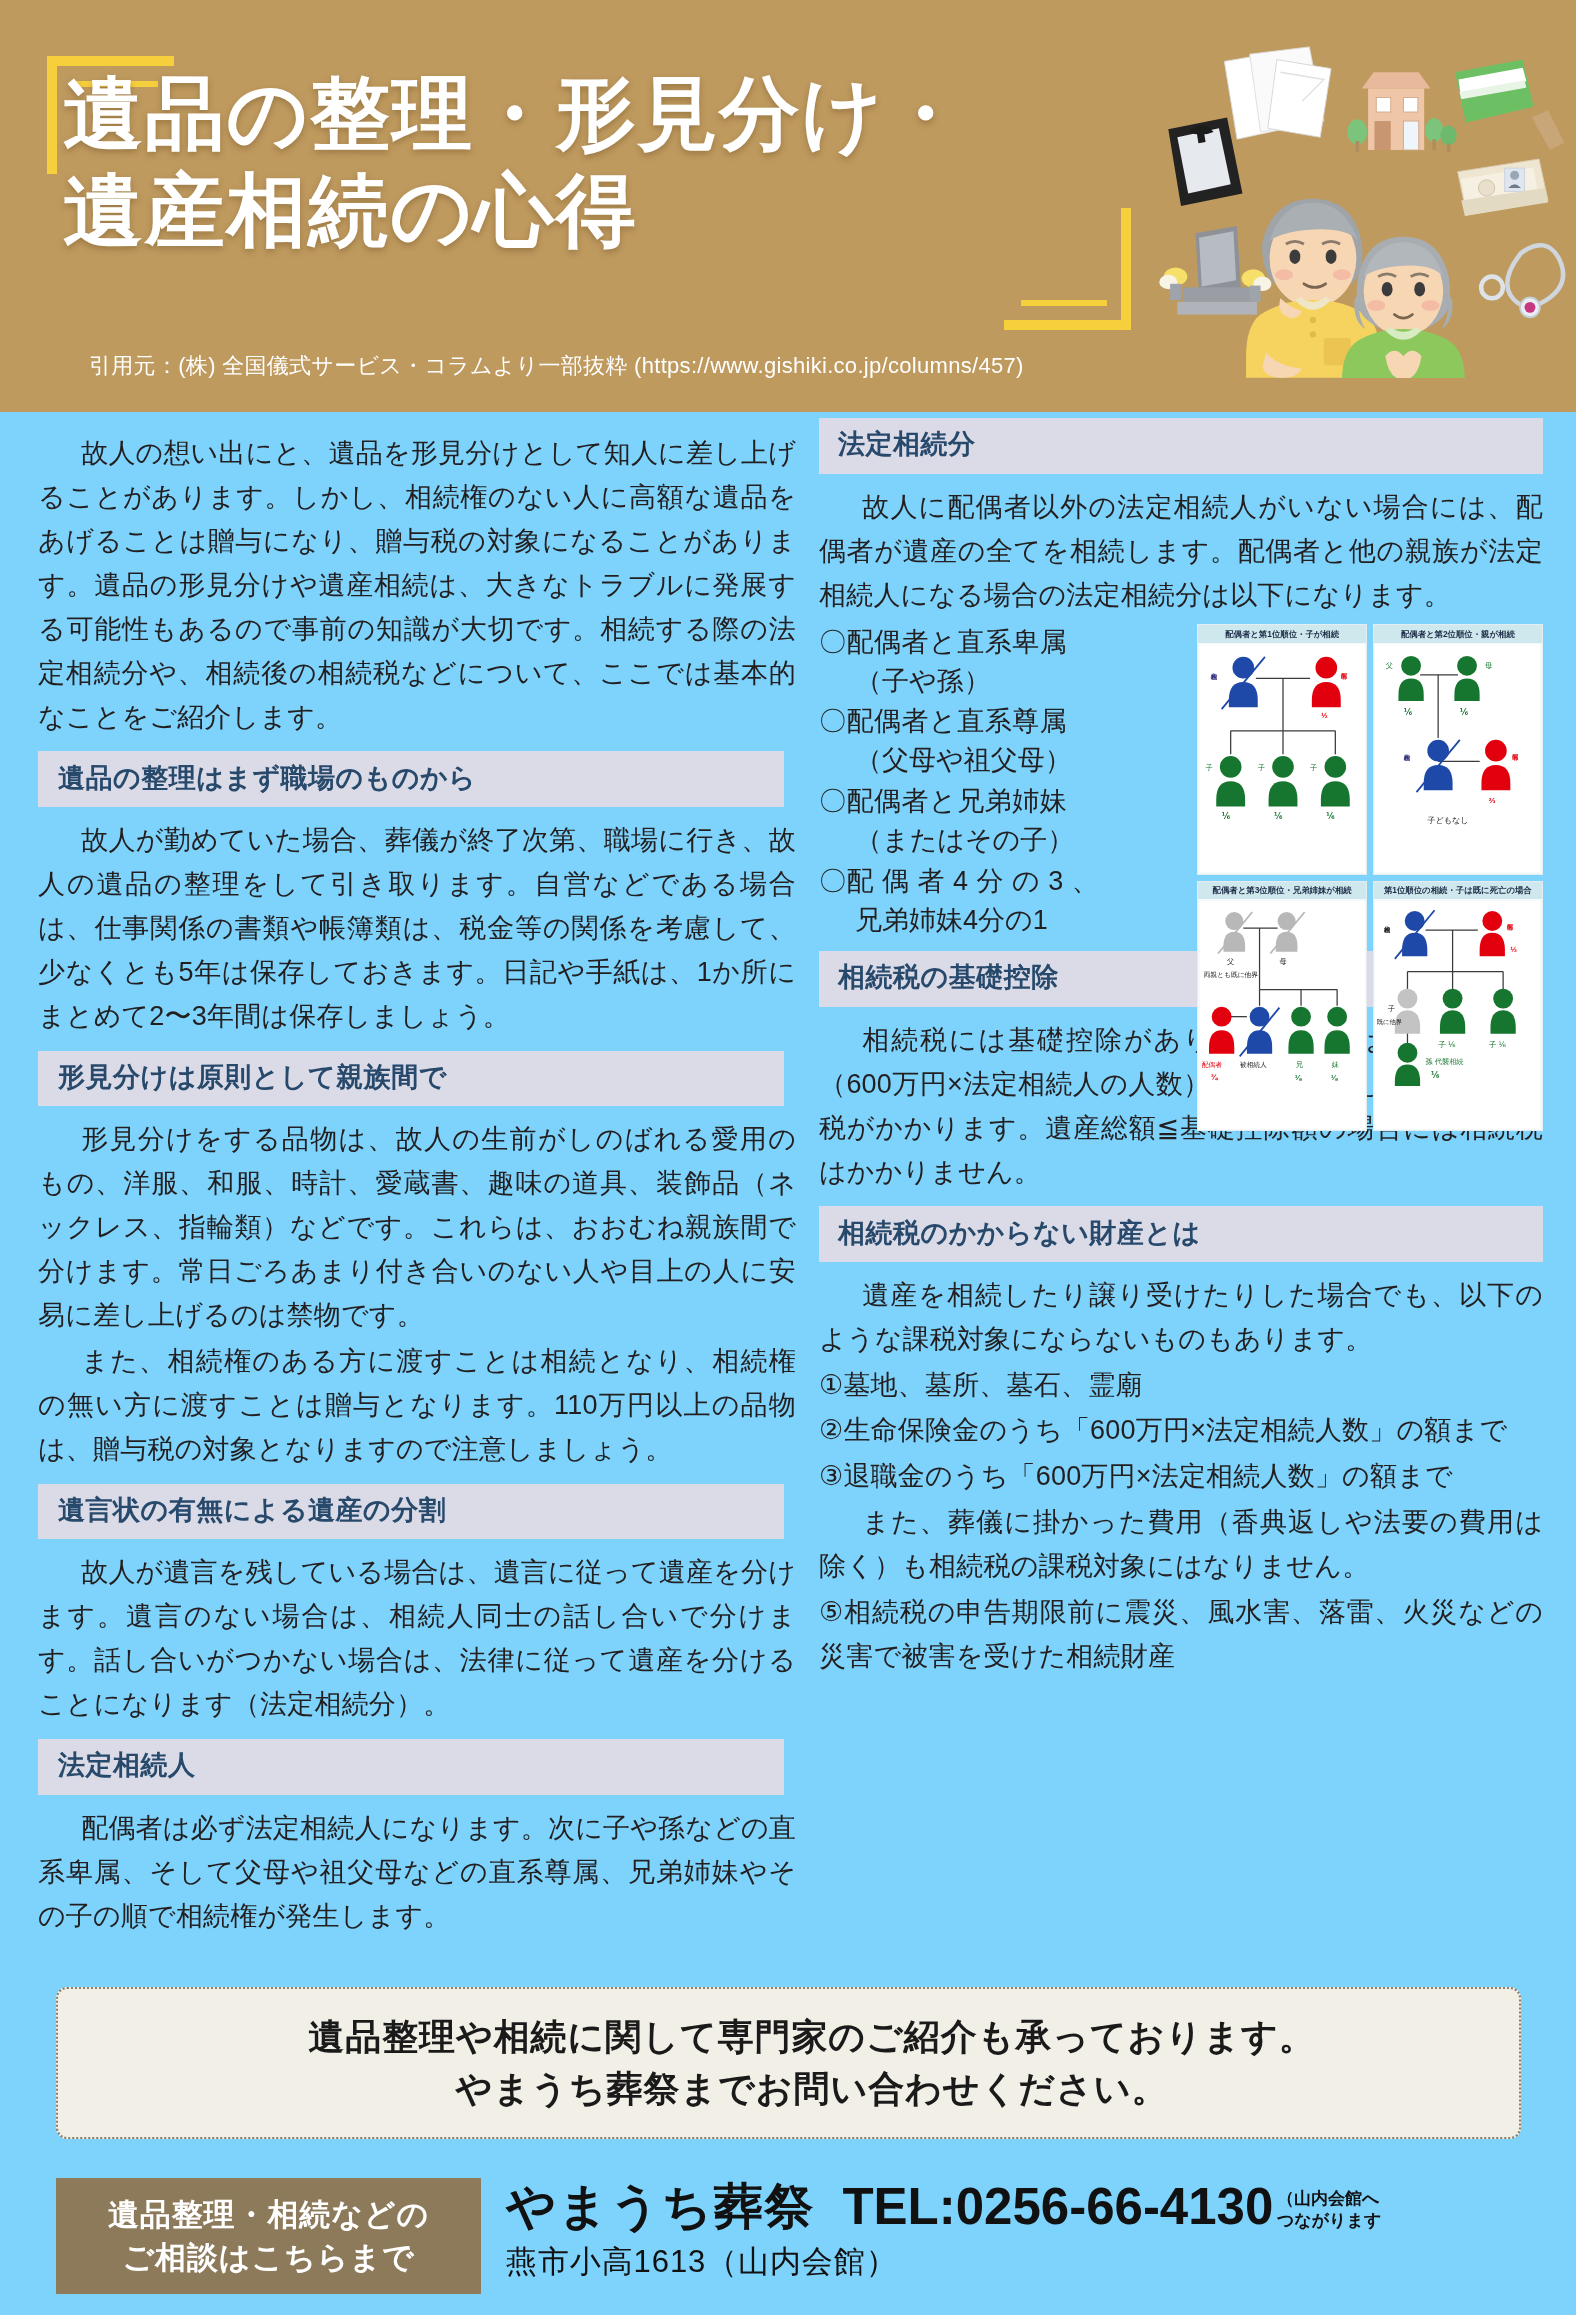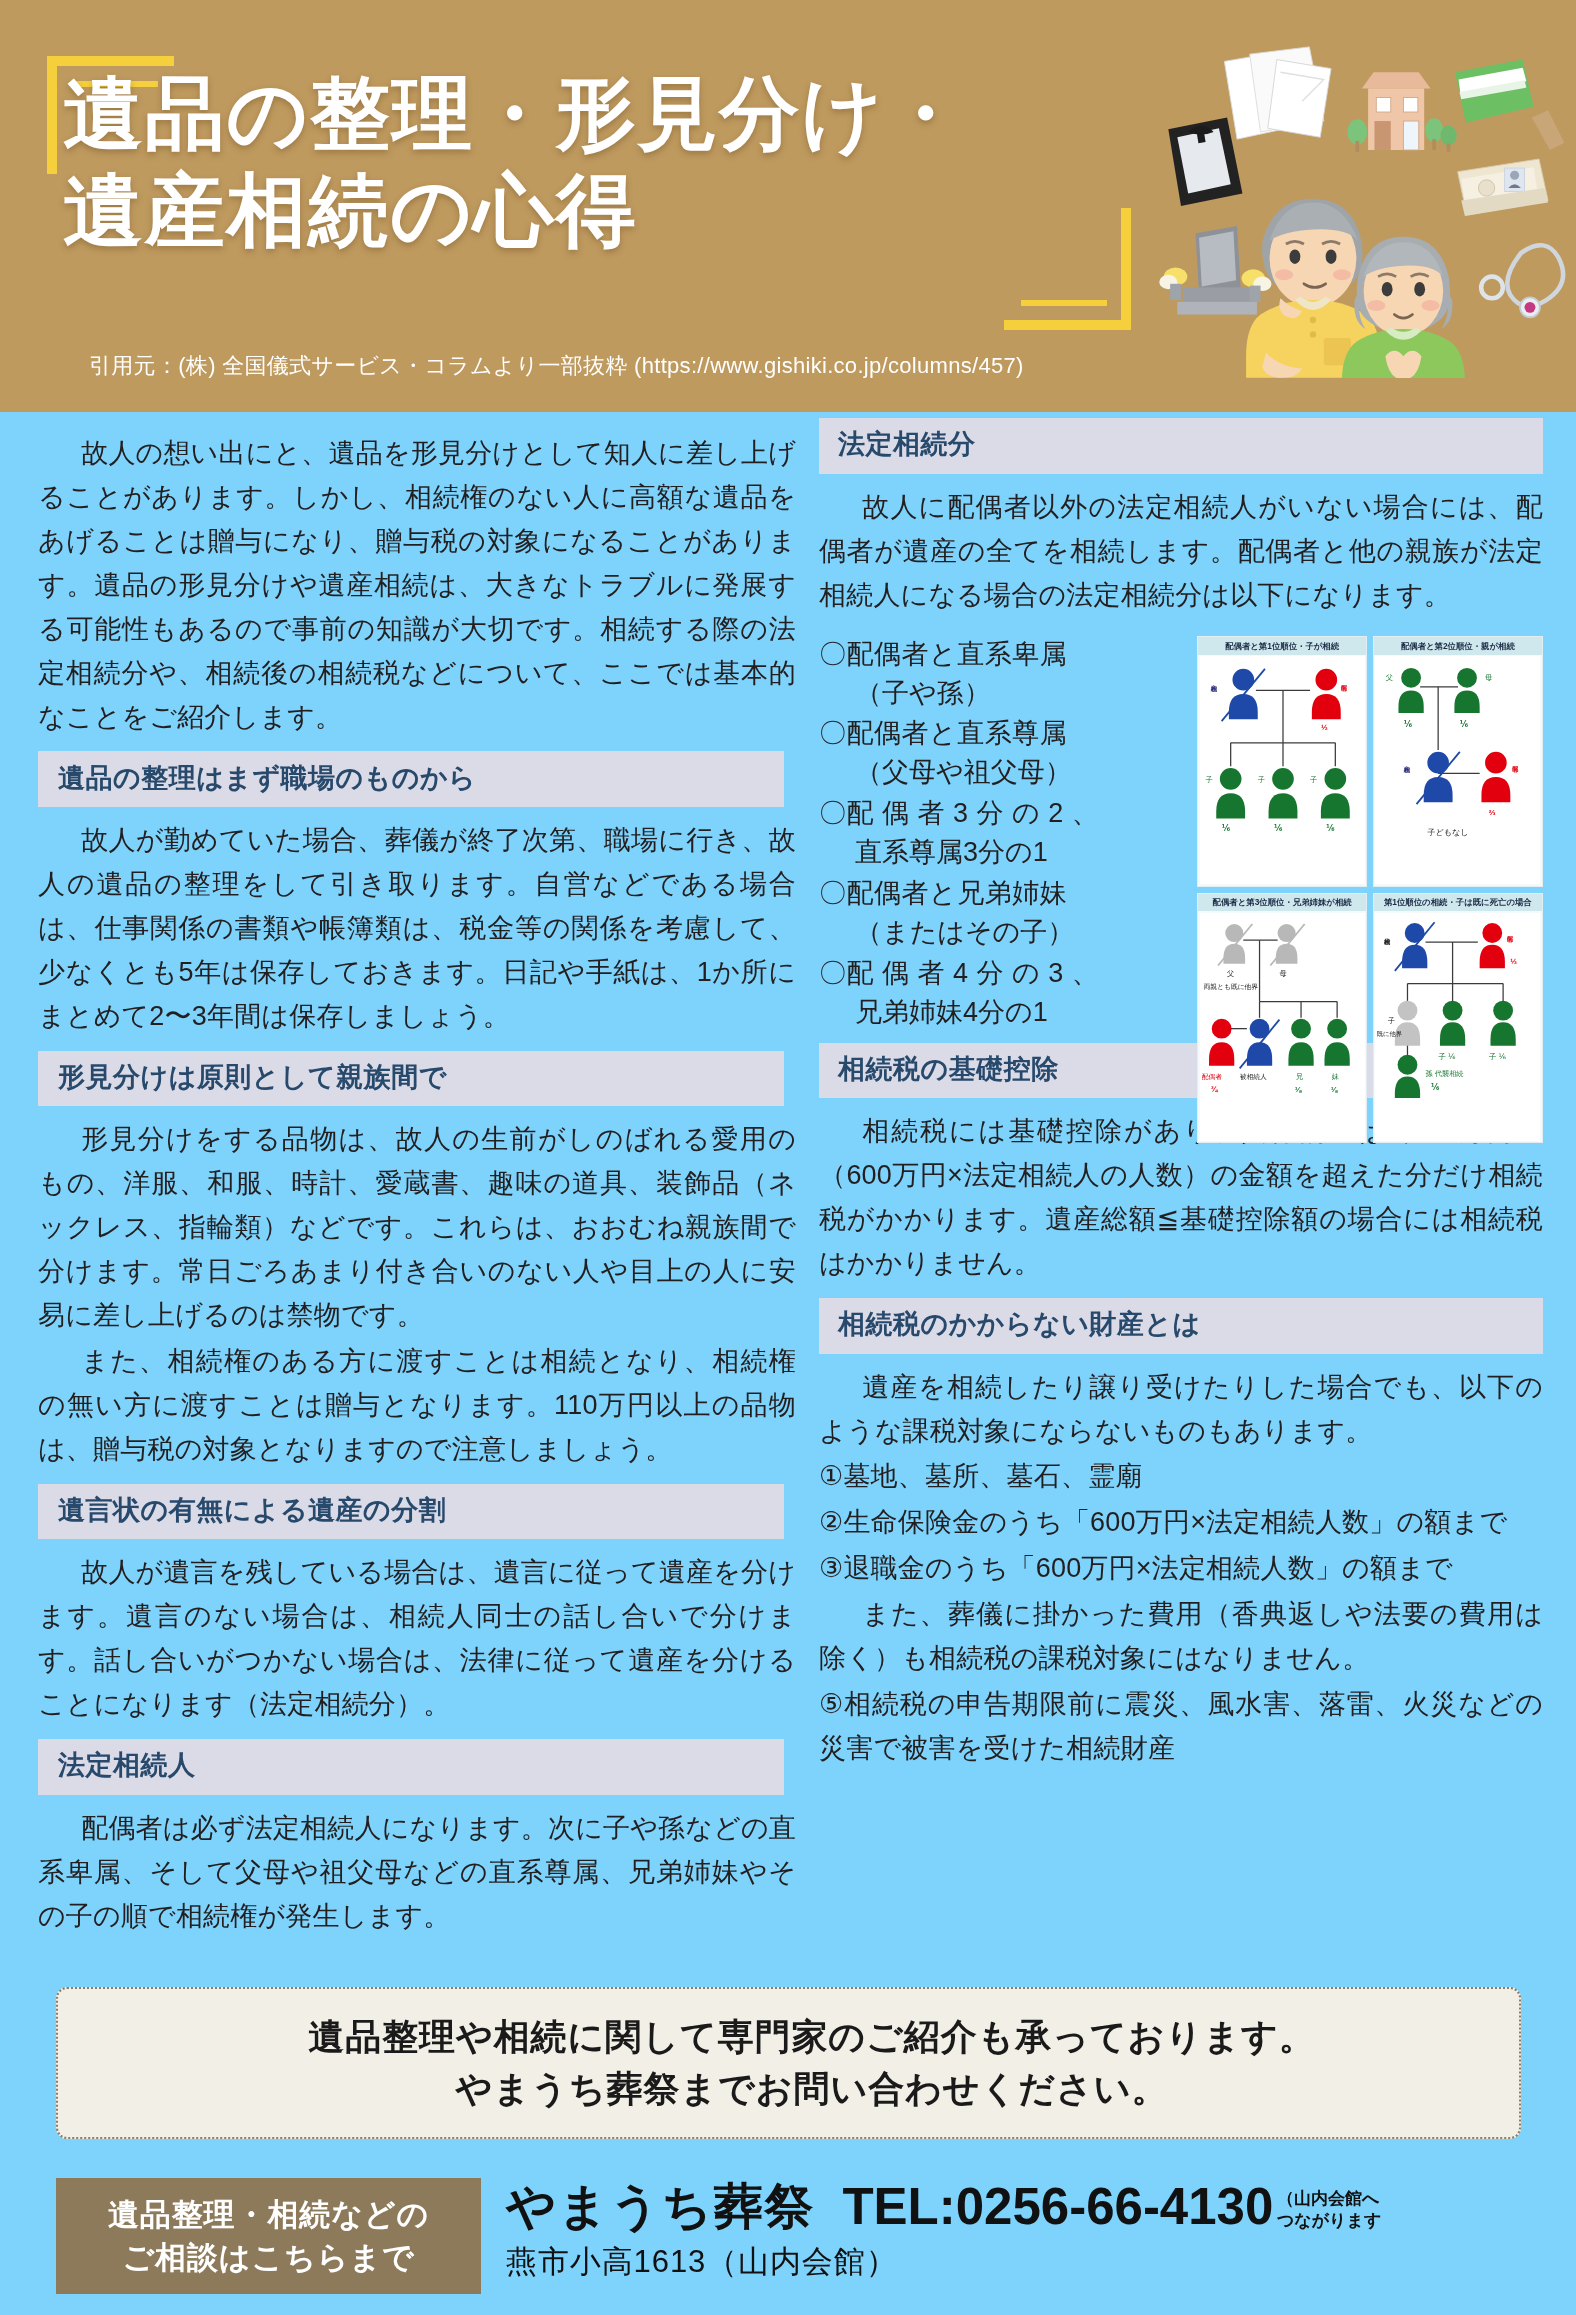--- a/index.html
+++ b/index.html
@@ -74,21 +74,21 @@
     line-height:44px;
     color:#231f20;
     text-align:justify;
     text-justify:inter-ideograph;
     letter-spacing:0.2px;
   }
   p.body.indent { text-indent:1.6em; }
   p.body + p.body { margin-top:1.8px; }
 
   
-  .share-wrap { position:relative; margin-top:18px; }
+  .share-wrap { position:relative; margin-top:6px; }
   .share-list { width:369px; }
   .share-item {
     font-size:27px; line-height:39px; color:#231f20;
     margin-bottom:1.8px;
   }
   .share-item .l1 { display:block; letter-spacing:0.5px;}
   .share-item .l2 { display:block; padding-left:36px; }
 
   
   .diagrams {
@@ -291,24 +291,20 @@
         <div class="share-list">
           <div class="share-item">
             <span class="l1">〇配偶者と直系卑属</span>
             <span class="l2">（子や孫）</span>
           </div>
           <div class="share-item">
             <span class="l1">〇配偶者と直系尊属</span>
             <span class="l2">（父母や祖父母）</span>
           </div>
           <div class="share-item">
-            <span class="l1">〇配 偶 者 3 分 の 2 、</span>
-            <span class="l2">直系尊属3分の1</span>
-          </div>
-          <div class="share-item">
             <span class="l1">〇配偶者と兄弟姉妹</span>
             <span class="l2">（またはその子）</span>
           </div>
           <div class="share-item">
             <span class="l1">〇配 偶 者 4 分 の 3 、</span>
             <span class="l2">兄弟姉妹4分の1</span>
           </div>
         </div>
 
         <div class="diagrams">

